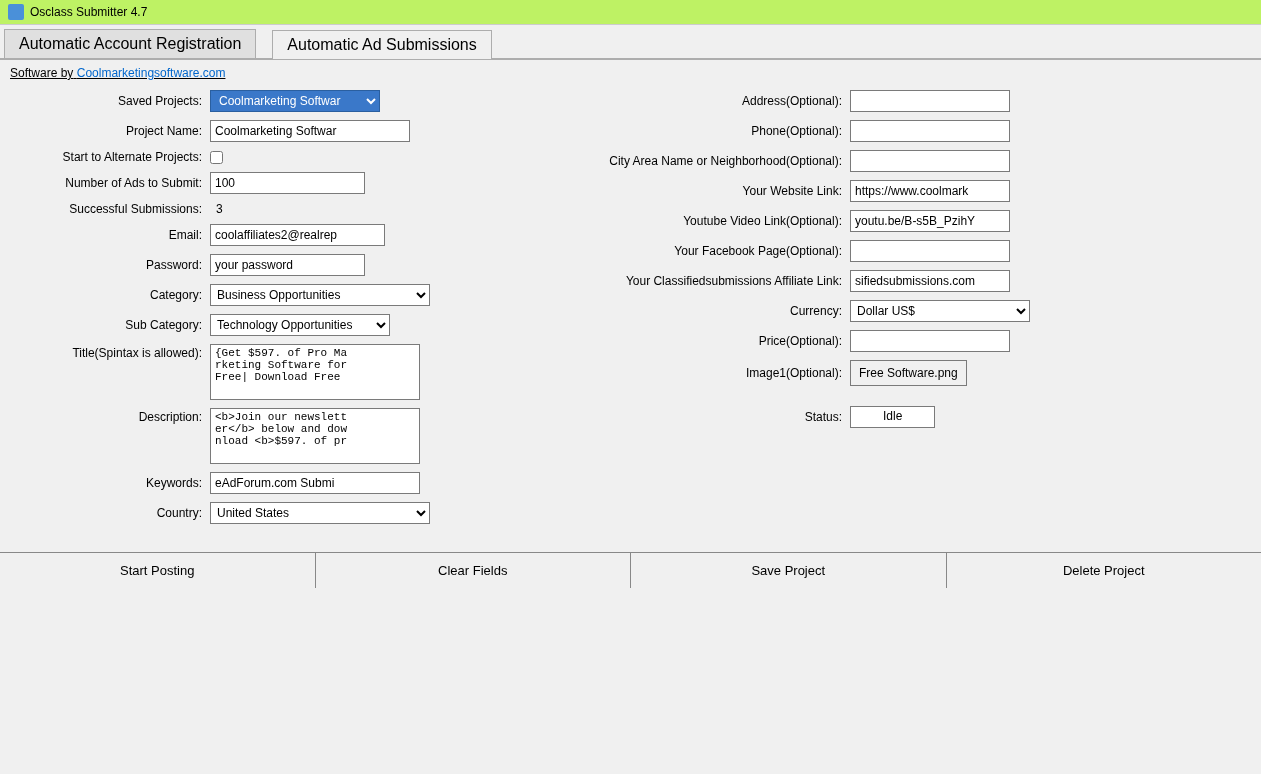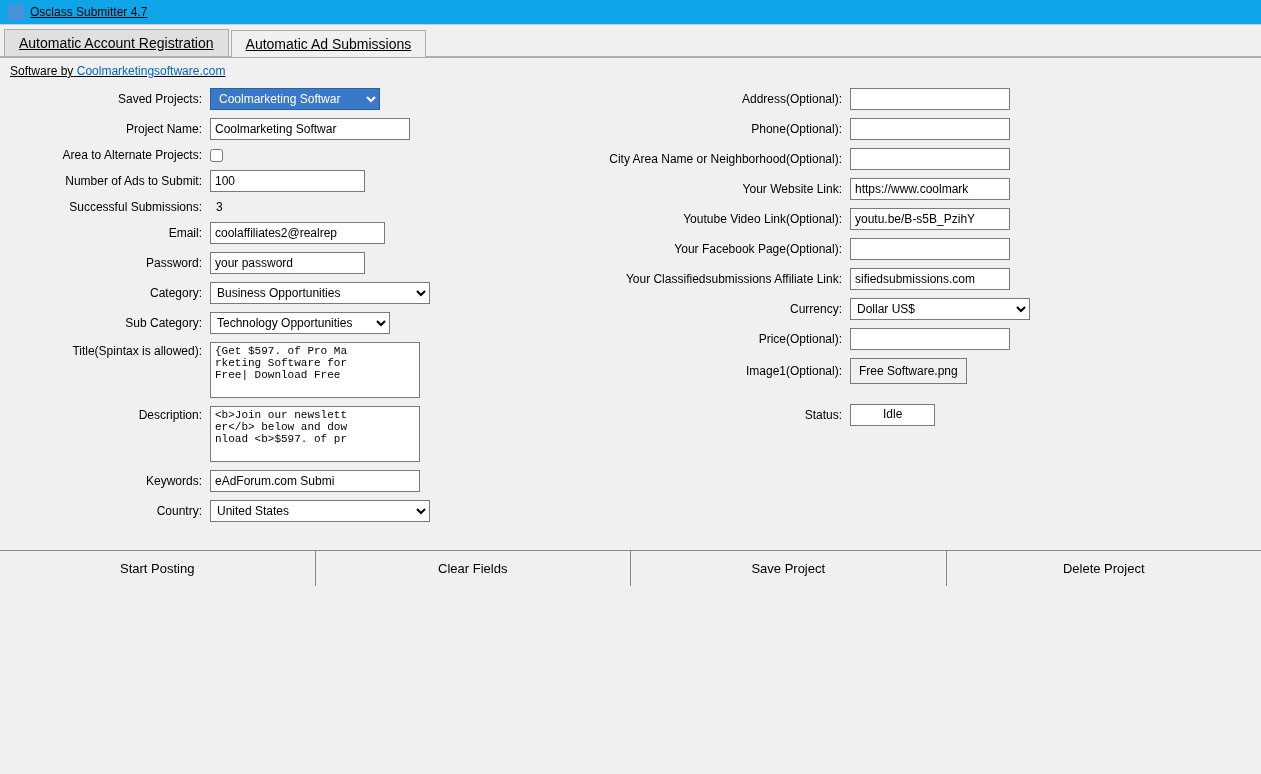--- a/index.html
+++ b/index.html
@@ -5,27 +5,26 @@
     * { box-sizing: border-box; margin: 0; padding: 0; }
     body {
       font-family: 'Segoe UI', Tahoma, Geneva, Verdana, sans-serif;
       font-size: 13px;
       background: #f0f0f0;
       color: #000;
       width: 1261px;
       min-height: 774px;
     }
     .title-bar {
-      background: #0ea5e9;
+      background: #bef264;
       padding: 4px 8px;
       display: flex;
       align-items: center;
       gap: 6px;
       border-bottom: 1px solid #ccc;
-      text-decoration: underline;
     }
     .title-bar-icon {
       width: 16px; height: 16px;
       background: #4a90d9;
       border-radius: 2px;
       display: inline-block;
     }
     .title-bar-text {
       font-size: 12px;
       font-weight: normal;
@@ -35,24 +34,23 @@
       display: flex;
       align-items: flex-end;
       border-bottom: 2px solid #adadad;
       padding: 4px 0 0 4px;
     }
     .tab {
       padding: 5px 14px;
       border: 1px solid #adadad;
       background: #e0e0e0;
       cursor: pointer;
-      font-size: 14px;
-      margin-right: 2px;
+      font-size: 16px;
+      margin-right: 16px;
       border-bottom: none;
-      text-decoration: underline;
     }
     .tab.active {
       background: #f0f0f0;
       font-weight: normal;
       position: relative;
       bottom: -1px;
       z-index: 1;
     }
     .software-by {
       padding: 6px 10px;
@@ -209,21 +207,21 @@
         <option>Coolmarketing Softwar</option>
       </select>
     </div>
 
     <div class="form-row">
       <span class="form-label">Project Name:</span>
       <input type="text" class="form-input form-input-full" value="Coolmarketing Softwar" style="">
     </div>
 
     <div class="form-row">
-      <span class="form-label">Area to Alternate Projects:</span>
+      <span class="form-label">Start to Alternate Projects:</span>
       <input type="checkbox" class="checkbox-input" style="">
     </div>
 
     <div class="form-row">
       <span class="form-label">Number of Ads to Submit:</span>
       <input type="text" class="form-input" style="width: 155px;" value="100">
     </div>
 
     <div class="form-row">
       <span class="form-label">Successful Submissions:</span>

